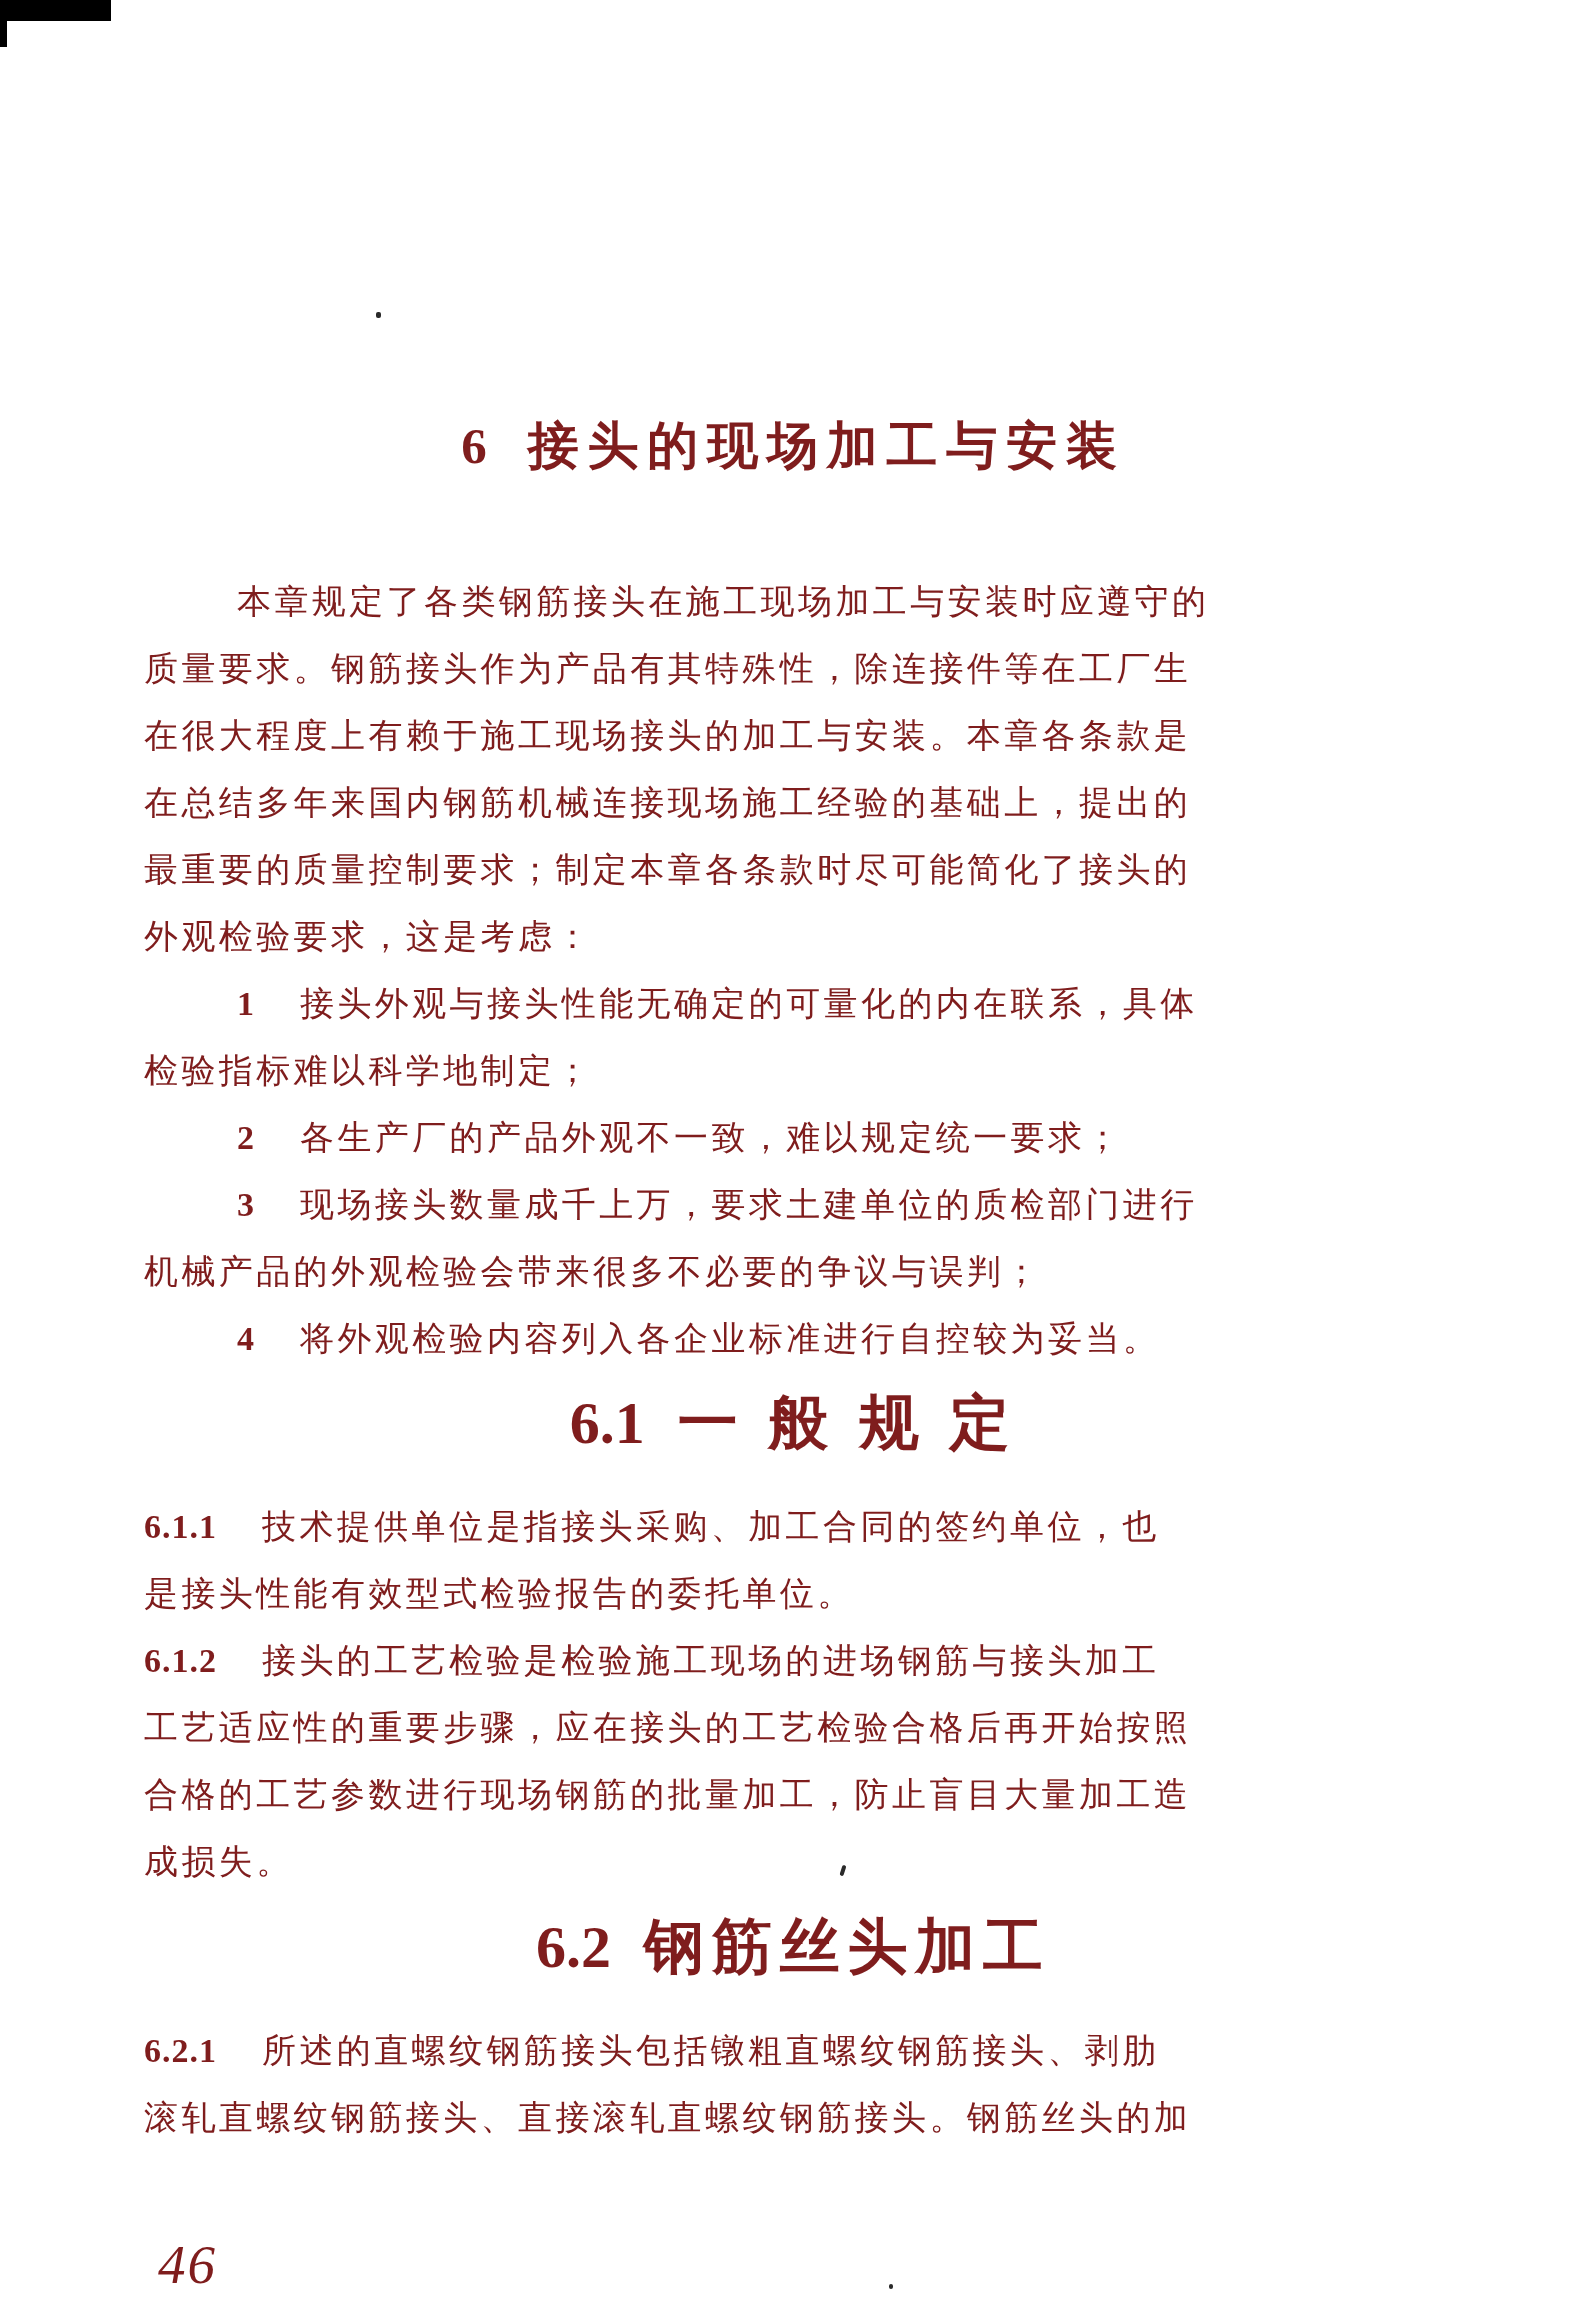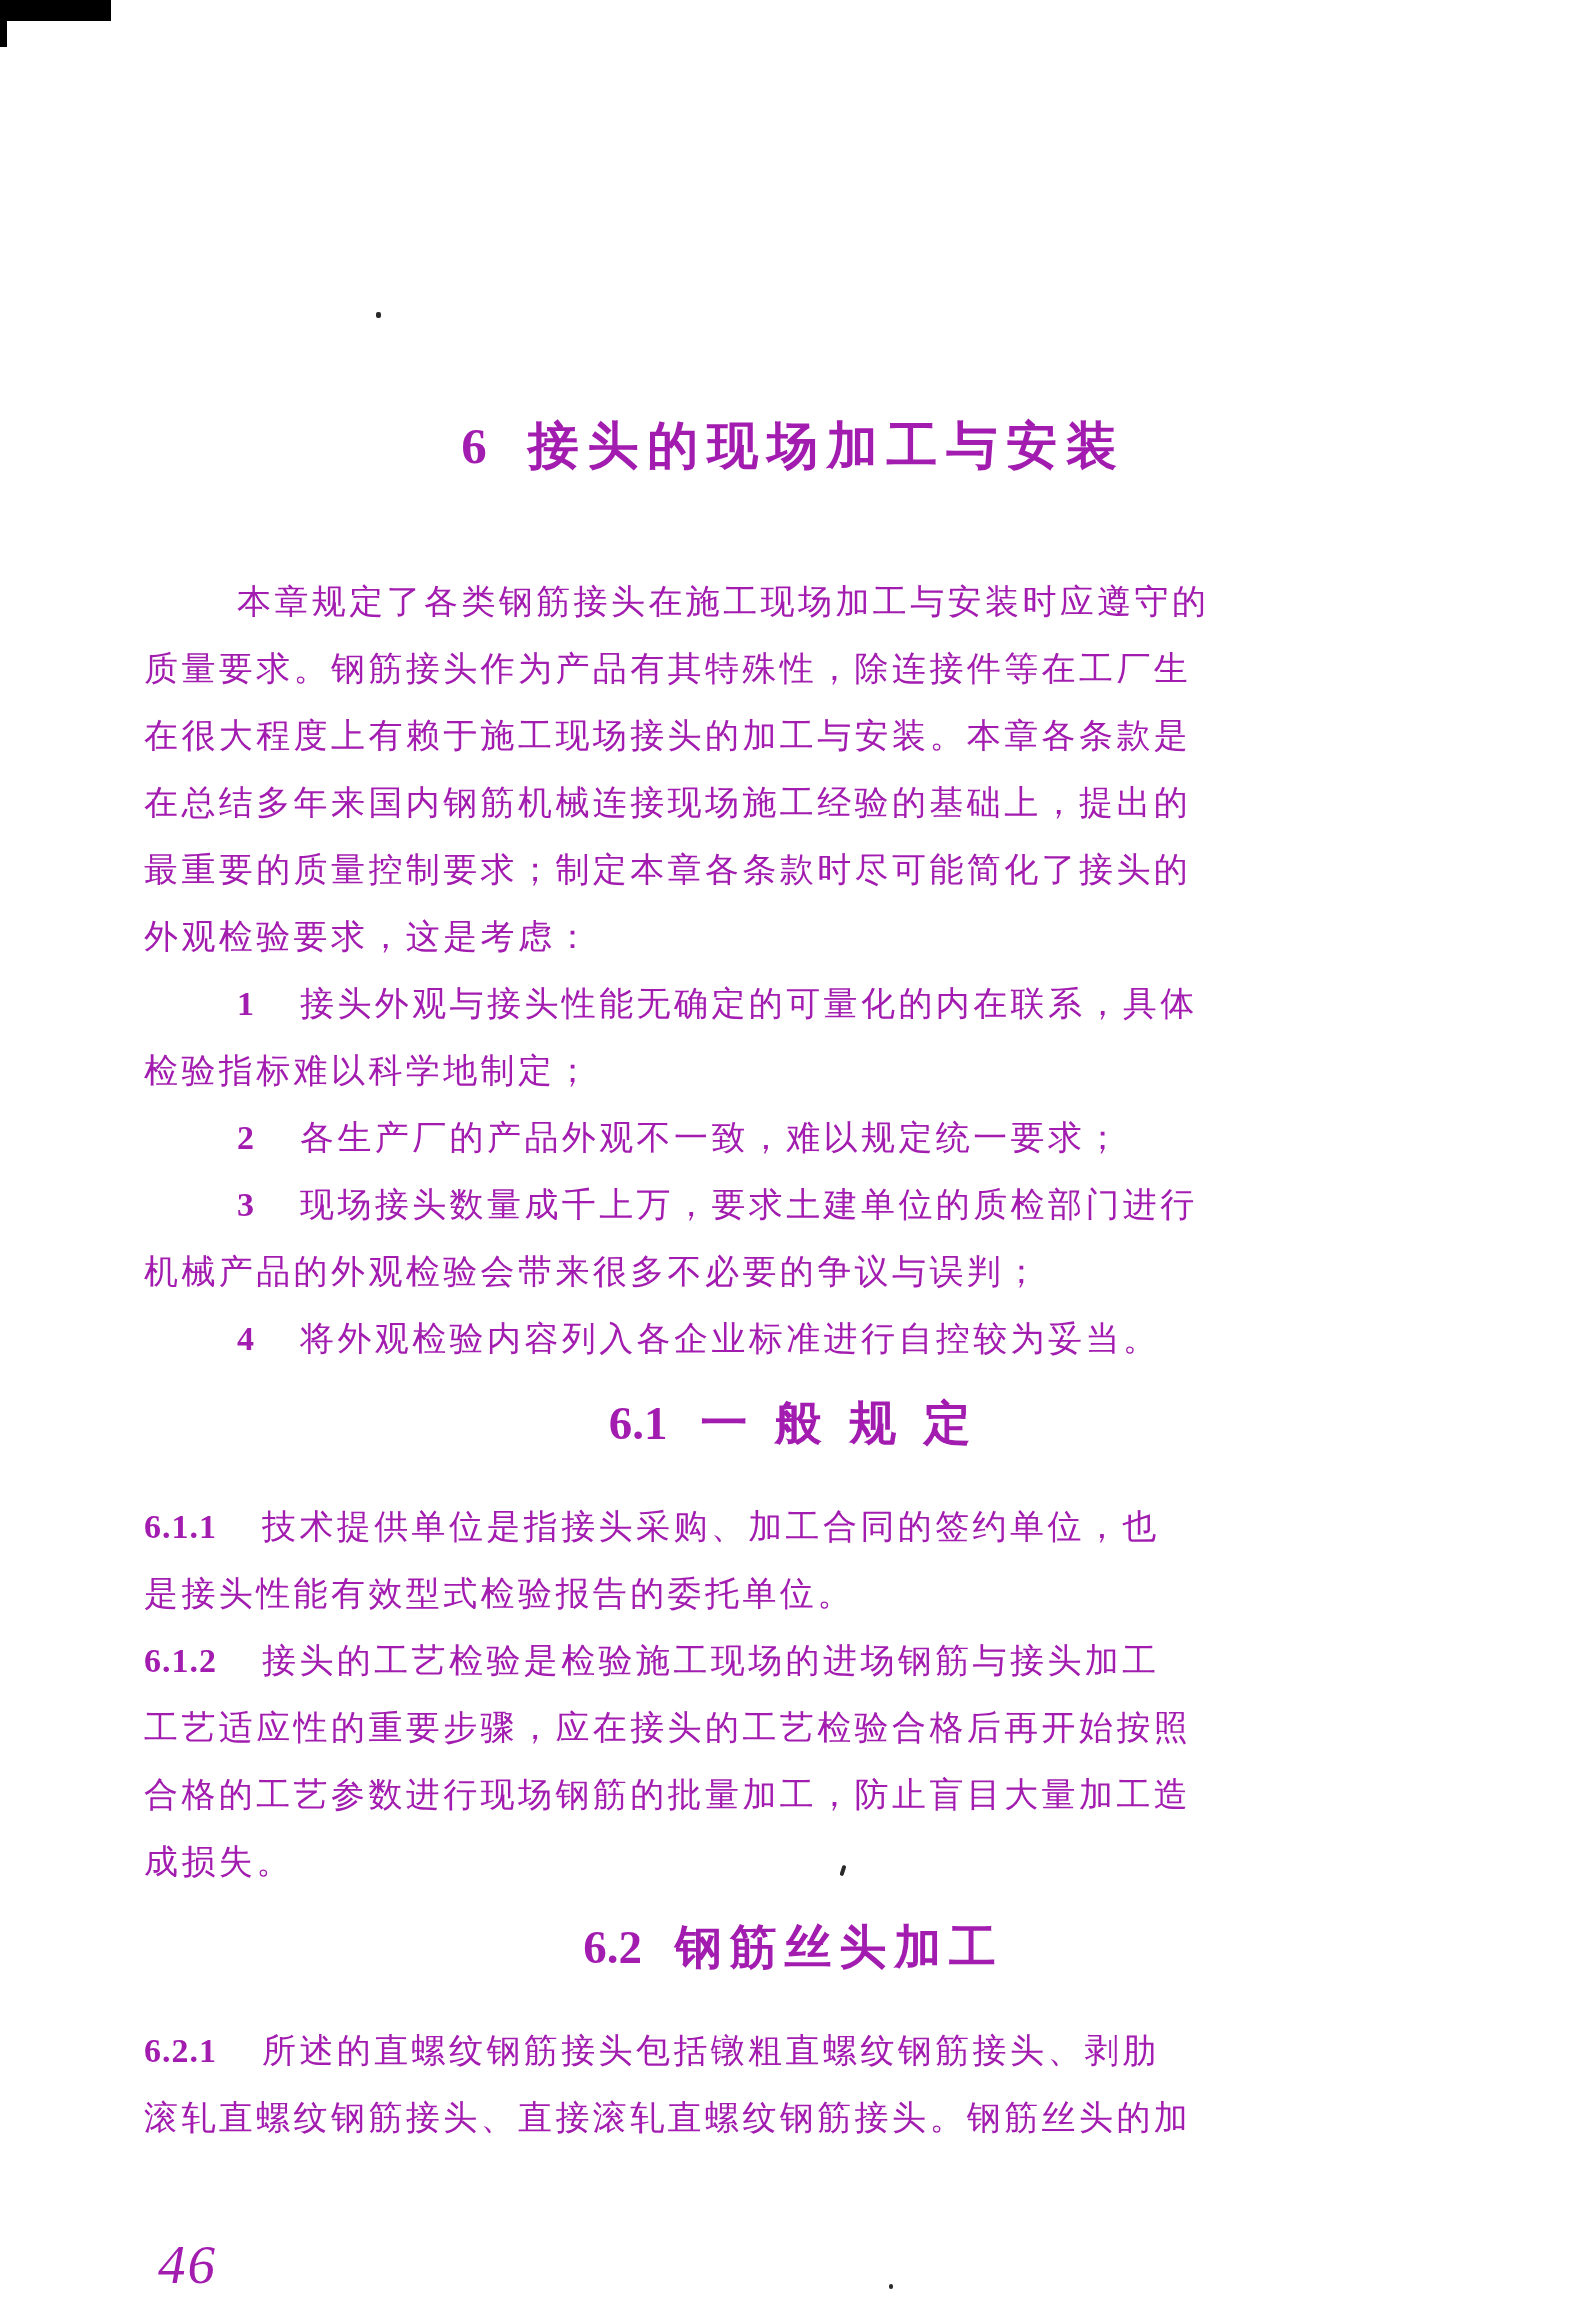--- a/index.html
+++ b/index.html
@@ -2,21 +2,21 @@
 <html><head>
 <meta charset="utf-8">
 <style>
   html,body { margin:0; padding:0; background:#e8e8e8; }
   .page {
     position:relative;
     width:1596px; height:2323px;
     background:#ffffff;
     overflow:hidden;
     font-family:"Liberation Serif","DejaVu Serif",serif;
-    color:#a21caf;
+    color:#7f1d1d;
   }
   
   .artifact-bar { position:absolute; left:0; top:0; width:111px; height:20.5px; background:#000; }
   .artifact-tick { position:absolute; left:0; top:17.6px; width:6.8px; height:29px; background:#000; }
   .speck { position:absolute; background:#2a2a2a; border-radius:2px; }
   .s1 { left:376px; top:312px; width:4.9px; height:5.9px; }
   .s2 { left:841px; top:1865px; width:3.9px; height:10.7px; transform:rotate(18deg); }
   .s3 { left:889px; top:2284px; width:3.9px; height:4.9px; }
 
   .content { position:absolute; left:144px; top:414px; width:1299px; }
@@ -35,21 +35,21 @@
     font-size:34px;
     line-height:67px;
     letter-spacing:3.4px;
     white-space:nowrap;
   }
   .line.indent { padding-left:93px; }
   .line .lead { font-weight:bold; letter-spacing:1px; margin-right:45px; }
 
   .sec-heading {
     text-align:center;
-    font-size:47px; font-weight:bold;
+    font-size:60px; font-weight:bold;
     line-height:57px;
     letter-spacing:7.8px;
     margin:23.4px 0 41px 0;
     white-space:nowrap;
   }
   .sec-heading .lead { letter-spacing:0; margin-right:33px; }
 
   .page-num {
     position:absolute;
     left:158px; top:2233px;

